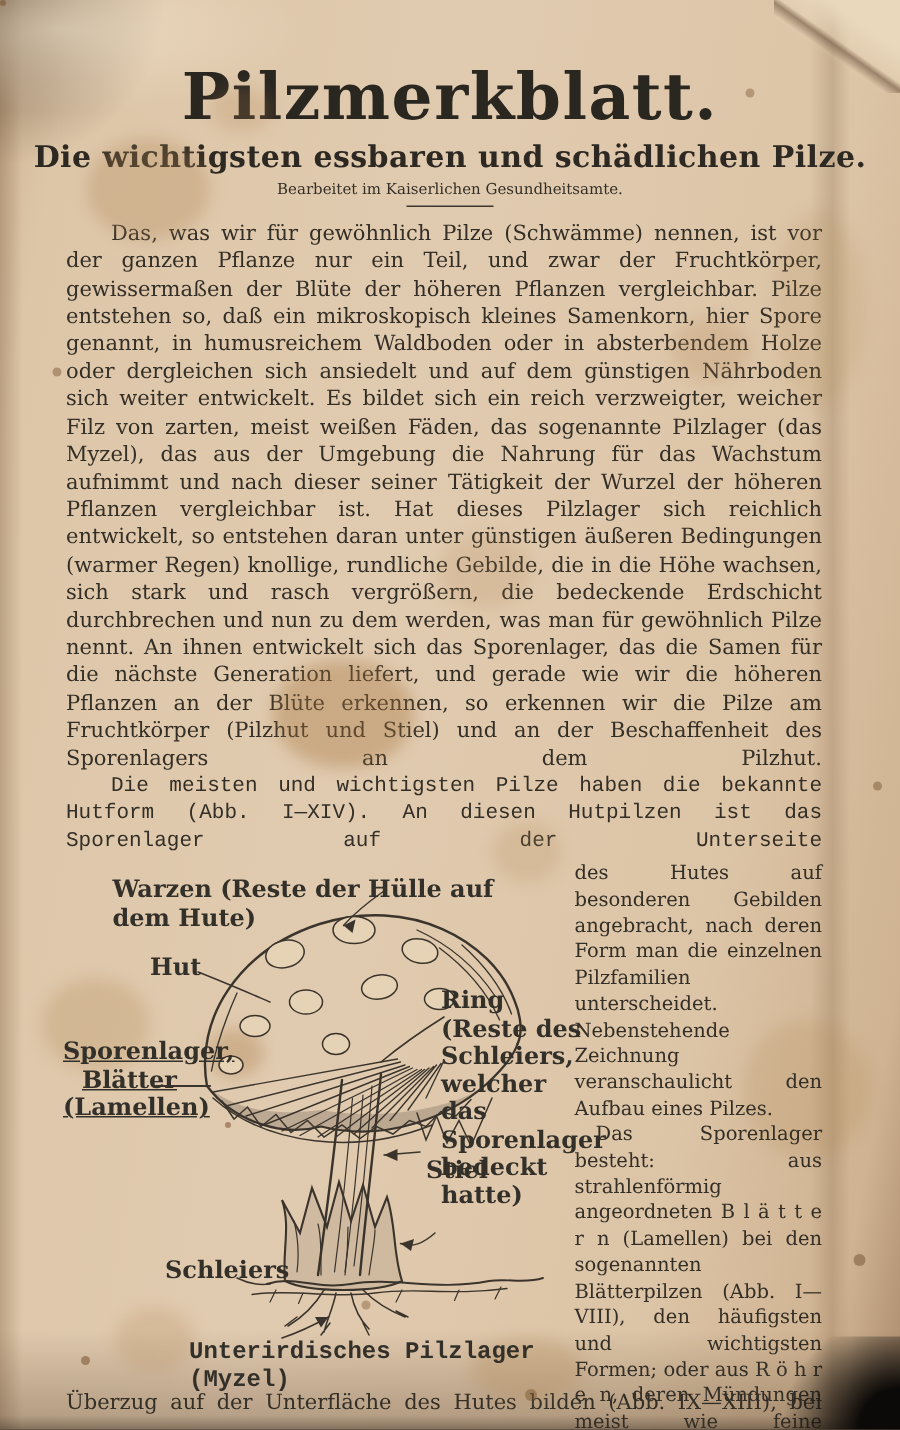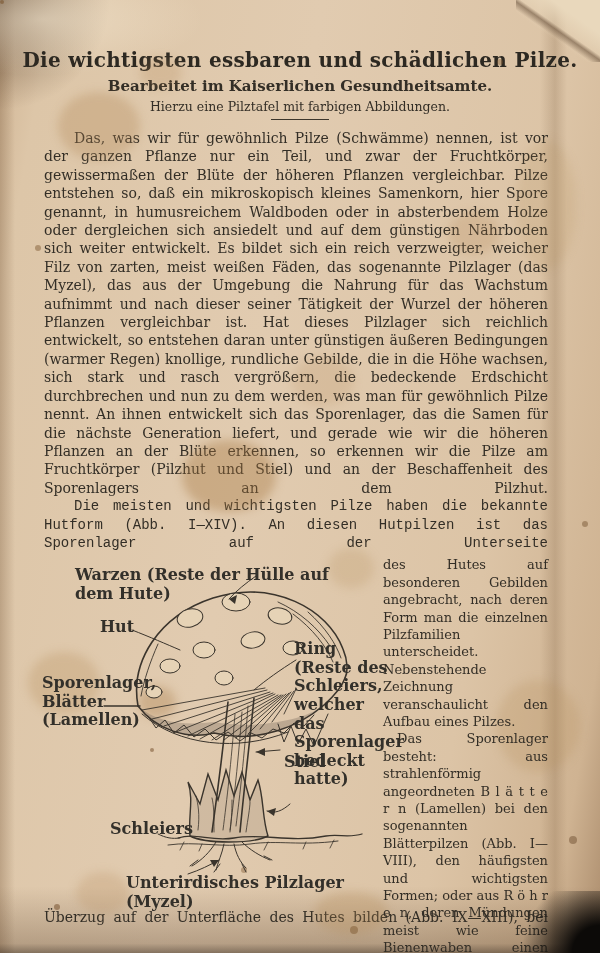--- a/index.html
+++ b/index.html
@@ -38,44 +38,44 @@
   .speckles{position:absolute;left:0;top:0;width:4px;height:4px;border-radius:50%;
     background:rgba(120,80,40,.55);
     box-shadow:55px 905px 0 1px rgba(110,72,35,.5), 352px 928px 0 2px rgba(120,82,42,.45),
       150px 748px 0 0 rgba(110,72,35,.5), 583px 522px 0 1px rgba(100,65,30,.4),
       498px 60px 0 1px rgba(120,82,42,.4), 36px 246px 0 1px rgba(120,82,42,.45),
       571px 838px 0 2px rgba(90,58,28,.4), 242px 868px 0 1px rgba(120,82,42,.4);}
   
   .masthead{padding-top:44px;text-align:center;}
   .title{margin:0;font-size:43px;line-height:1.02;font-weight:bold;letter-spacing:1px;color:#2a2620;}
   .subtitle{margin:4px 0 0;font-size:20px;font-weight:bold;letter-spacing:.3px;color:#2d2922;}
-  .byline{margin-top:5px;font-size:15px;font-weight:bold;}
+  .byline{margin-top:5px;font-size:10px;font-weight:normal;}
   .note{margin-top:4px;font-size:12.5px;}
   .rule{width:58px;border-top:1.5px solid #3c362c;margin:5px auto 0;}
   
   .para{margin:0 52px 0 44px;font-size:14px;line-height:18.4px;text-align:justify;}
   .para1{margin-top:9px;text-indent:30px;text-align-last:justify;}
   .para2{text-indent:30px;text-align-last:justify;font-family:Liberation Mono, monospace;}
   .closing{margin-top:4px;text-align-last:justify;}
   
   .figure-row{position:relative;margin:2px 52px 0 44px;height:350px;}
   .col-right{position:absolute;right:0;top:2px;width:165px;font-size:13px;line-height:17.4px;text-align:justify;}
   .col-right .cp1{margin:0;}
   .col-right .cp2{margin:0;text-indent:14px;text-align-last:justify;}
   .mushroom-figure{position:absolute;left:-6px;top:0;width:344px;height:352px;margin:0;}
   .mushroom-figure svg{position:absolute;left:0;top:0;}
   .lbl{position:absolute;font-size:16px;font-weight:bold;line-height:1.16;color:#33302a;}
   .lbl-warzen{left:37px;top:12px;width:260px;}
   .lbl-hut{left:62px;top:64px;}
-  .lbl-sporenlager{left:4px;top:120px;width:76px;text-align:left;white-space:pre-line;}
+  .lbl-sporenlager{left:4px;top:120px;width:76px;text-align:right;white-space:pre-line;text-decoration:underline;}
   .lbl-ring{left:256px;top:86px;width:100px;}
   .lbl-stiel{left:246px;top:199px;}
   .lbl-scheide{left:254px;top:206px;width:106px;}
   .lbl-erdboden{left:72px;top:266px;}
-  .lbl-myzel{left:88px;top:320px;width:240px;}
+  .lbl-myzel{left:88px;top:320px;width:240px;font-family:Liberation Mono, monospace;}
 </style>
 </head>
 <body>
 
 <div class="page">
 
   <div class="stain" style="left:58px;top:92px;width:82px;height:68px;background:rgba(176,134,82,.30);"></div>
   <div class="stain" style="left:140px;top:58px;width:42px;height:30px;background:rgba(176,134,82,.22);"></div>
   <div class="stain" style="left:448px;top:212px;width:52px;height:42px;background:rgba(176,134,82,.22);"></div>
   <div class="stain" style="left:182px;top:440px;width:94px;height:72px;background:rgba(165,118,64,.38);"></div>
@@ -83,23 +83,23 @@
   <div class="stain" style="left:516px;top:140px;width:60px;height:130px;background:rgba(176,134,82,.16);"></div>
   <div class="stain" style="left:28px;top:652px;width:72px;height:62px;background:rgba(176,134,82,.26);"></div>
   <div class="stain" style="left:138px;top:686px;width:38px;height:32px;background:rgba(165,118,64,.32);"></div>
   <div class="stain" style="left:496px;top:680px;width:84px;height:92px;background:rgba(176,134,82,.20);"></div>
   <div class="stain" style="left:314px;top:892px;width:74px;height:42px;background:rgba(176,134,82,.26);"></div>
   <div class="stain" style="left:76px;top:872px;width:54px;height:42px;background:rgba(176,134,82,.22);"></div>
   <div class="stain" style="left:328px;top:548px;width:46px;height:40px;background:rgba(176,134,82,.20);"></div>
   <div class="speckles"></div>
 
   <header class="masthead">
+    <h1 class="title">Pilzmerkblatt.</h1>
     <h2 class="subtitle">Die wichtigsten essbaren und schädlichen Pilze.</h2>
     <div class="byline">Bearbeitet im Kaiserlichen Gesundheitsamte.</div>
-    <div class="note">Hierzu eine Pilztafel mit farbigen Abbildungen.</div>
     <div class="rule"></div>
   </header>
 
   <p class="para para1">Das, was wir für gewöhnlich Pilze (Schwämme) nennen, ist vor der ganzen Pflanze nur ein Teil, und zwar der Fruchtkörper, gewissermaßen der Blüte der höheren Pflanzen vergleichbar. Pilze entstehen so, daß ein mikroskopisch kleines Samenkorn, hier Spore genannt, in humusreichem Waldboden oder in absterbendem Holze oder dergleichen sich ansiedelt und auf dem günstigen Nährboden sich weiter entwickelt. Es bildet sich ein reich verzweigter, weicher Filz von zarten, meist weißen Fäden, das sogenannte Pilzlager (das Myzel), das aus der Umgebung die Nahrung für das Wachstum aufnimmt und nach dieser seiner Tätigkeit der Wurzel der höheren Pflanzen vergleichbar ist. Hat dieses Pilzlager sich reichlich entwickelt, so entstehen daran unter günstigen äußeren Bedingungen (warmer Regen) knollige, rundliche Gebilde, die in die Höhe wachsen, sich stark und rasch vergrößern, die bedeckende Erdschicht durchbrechen und nun zu dem werden, was man für gewöhnlich Pilze nennt. An ihnen entwickelt sich das Sporenlager, das die Samen für die nächste Generation liefert, und gerade wie wir die höheren Pflanzen an der Blüte erkennen, so erkennen wir die Pilze am Fruchtkörper (Pilzhut und Stiel) und an der Beschaffenheit des Sporenlagers an dem Pilzhut.</p>
   <p class="para para2">Die meisten und wichtigsten Pilze haben die bekannte Hutform (Abb. I—XIV). An diesen Hutpilzen ist das Sporenlager auf der Unterseite</p>
 
   <div class="figure-row">
 
     <figure class="mushroom-figure">
       <svg width="344" height="352" viewBox="0 0 344 352" fill="none" stroke="#3a342c" stroke-width="1.2" stroke-linecap="round">

